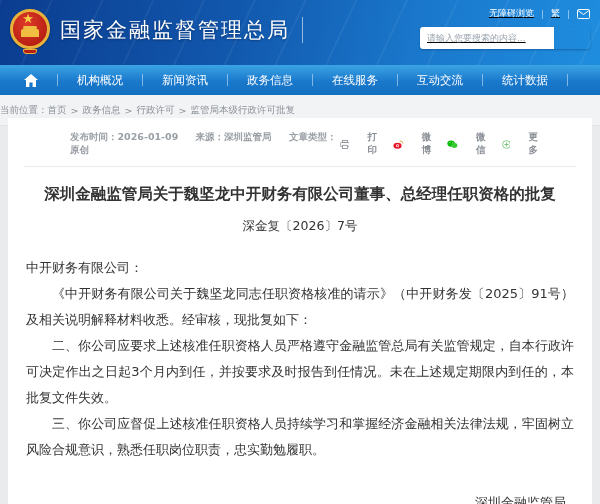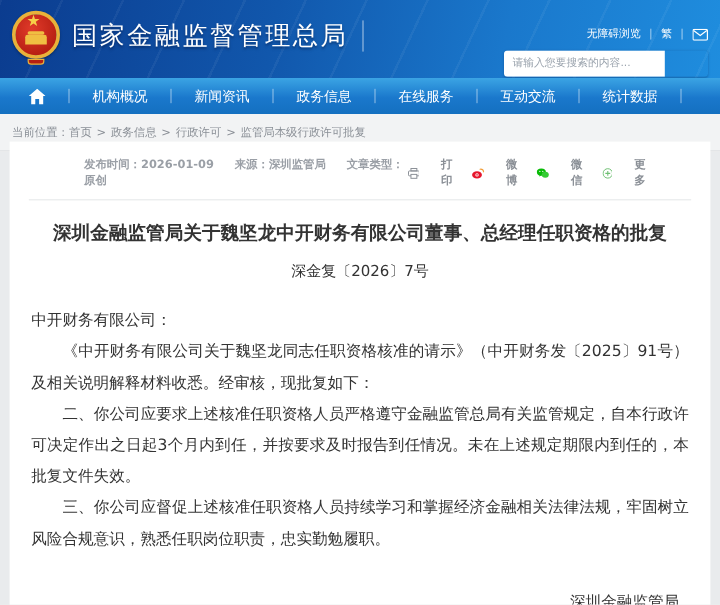--- a/index.html
+++ b/index.html
@@ -30,21 +30,21 @@
   .emblem .gate::after{ content:""; position:absolute; left:2px; top:-3px; width:14px; height:3px;
     background:#f0bf42; border-radius:2px; }
   .emblem .base { position:absolute; left:15px; top:44px; width:14px; height:5px;
     background:#b61f12; border:1px solid #e8b23a; border-radius:0 0 3px 3px; }
   .site-title { color:#fff; font-size:21px; font-weight:normal; letter-spacing:2px;
     margin-left:8px; text-shadow:0 1px 2px rgba(0,20,60,0.5); }
   .title-divider { width:1px; height:26px; background:rgba(255,255,255,0.55); margin:0 12px; }
   .sub-title { color:#fff; font-size:14px; font-weight:bold; letter-spacing:1px;
     text-shadow:0 1px 2px rgba(0,20,60,0.5); }
 
-  .header-right { position:absolute; right:10px; top:22px; z-index:2; width:170px; }
+  .header-right { position:absolute; right:10px; top:7px; z-index:2; width:170px;text-decoration:underline; }
   .top-links { display:flex; justify-content:flex-end; align-items:center; gap:7px;
     color:#fff; font-size:9px; margin-bottom:7px; }
   .top-links .sep { opacity:.6; }
   .top-links a { color:#fff; text-decoration:none; cursor:pointer; }
   .mail-icon svg { display:block; }
   .search-bar { display:flex; height:22px; border-radius:3px; overflow:hidden;
     box-shadow:0 1px 2px rgba(0,20,60,0.3);gap:48px; }
   .search-input { flex:1; border:none; outline:none; font-size:9px; padding:0 7px;
     color:#666; background:#fff; font-family:inherit; }
   .search-input::placeholder { color:#9aa3ad; }
@@ -54,21 +54,21 @@
   
   .nav { height:30px; width:100%; background:linear-gradient(#3ba4e4,#1a78cc 55%,#1470c0);
     display:flex; align-items:center; padding-left:22px; }
   .nav-item { color:#fff; font-size:11.5px; font-weight:normal; padding:0 2px;
     cursor:pointer; white-space:nowrap; }
   .nav-sep { width:1px; height:12px; background:rgba(255,255,255,0.45); margin:0 17px; }
   .home-icon svg { display:block; }
 
   
   .breadcrumb { height:31px; background:#f2f3f4; border-bottom:1px solid #e3e5e7;
-    display:flex; align-items:center; padding-left:10px; font-size:9.5px; color:#8a8f96; }
+    display:flex; align-items:center; font-size:9.5px; color:#8a8f96; }
   .breadcrumb a { color:#8a8f96; text-decoration:none; cursor:pointer; }
   .breadcrumb .b-sep { margin:0 4px; }
 
   
   .content { position:absolute; top:118px; left:8px; right:8px; bottom:0;
     background:#fff; overflow:hidden; }
   .meta-row { display:flex; justify-content:space-between; align-items:center;
     padding:13px 48px 9px 62px; font-size:9.5px; color:#9a9fa6;font-weight:bold; }
   .meta-left span { margin-right:14px; }
   .meta-actions { display:flex; align-items:center; gap:10px; }

